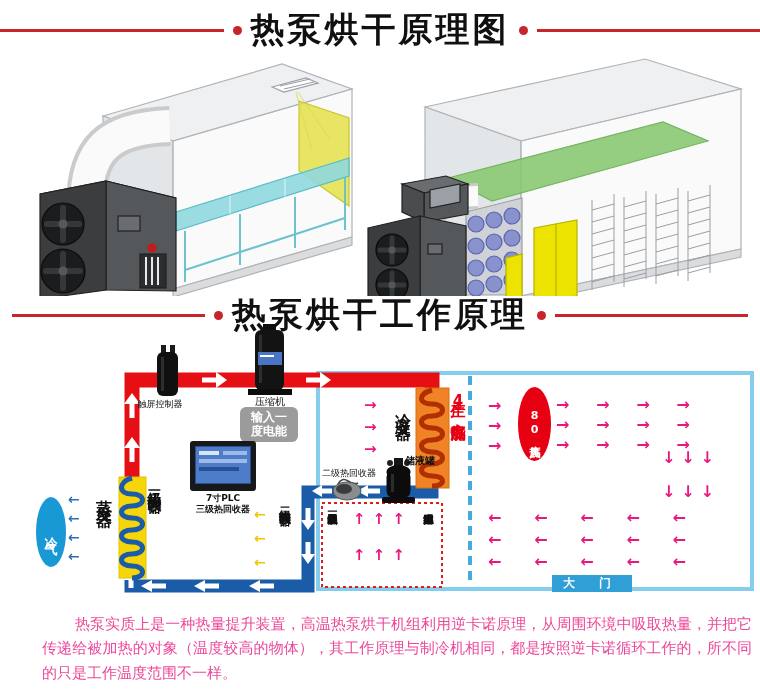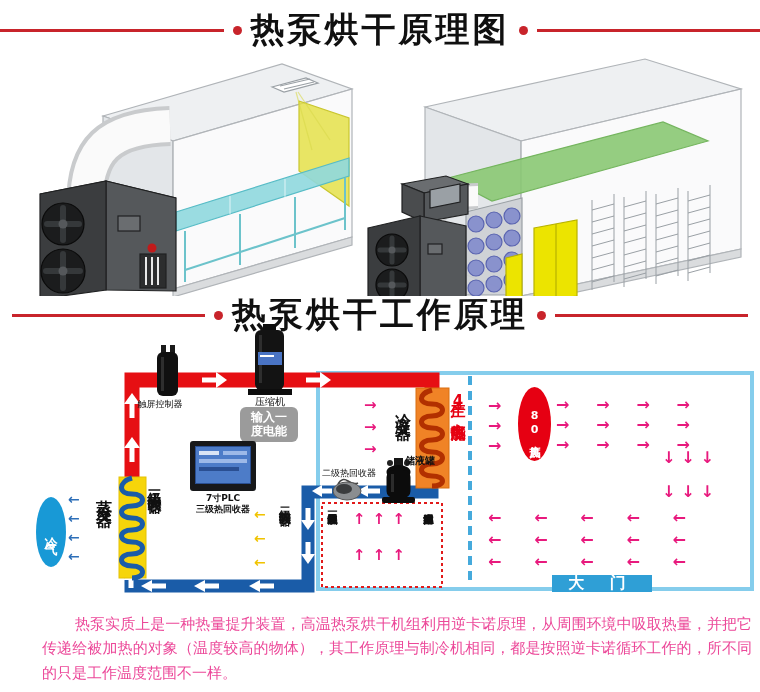--- a/index.html
+++ b/index.html
@@ -23,22 +23,22 @@
   
   .badge{position:absolute;left:240px;top:407px;width:46px;padding:3px 6px;background:#9b9b9b;border-radius:6px;
          color:#fff;font-size:12px;font-weight:bold;line-height:1.2;text-align:center;}
   .plc{position:absolute;left:190px;top:441px;width:66px;height:50px;background:#17181a;border-radius:3px;}
   .plc .scr{position:absolute;left:5px;top:5px;right:5px;bottom:7px;background:#4d7cc8;border:1px solid #2a4f92;}
   .plc .bar{position:absolute;height:4px;background:#9db9e8;}
   .plc-label{position:absolute;left:183px;top:493px;width:80px;text-align:center;font-size:9px;line-height:1.25;color:#111;font-weight:bold;}
   .small-label{position:absolute;text-align:center;font-size:9px;color:#111;}
   .ellipse{position:absolute;border-radius:50%;display:flex;align-items:center;justify-content:center;}
   .vtext-in{writing-mode:vertical-rl;text-orientation:upright;font-weight:bold;line-height:1;color:#fff;}
-  .door{position:absolute;left:552px;top:575px;width:100px;height:17px;background:#2f9fd6;color:#fff;
-        font-size:16px;font-weight:bold;display:flex;align-items:center;justify-content:center;letter-spacing:10px;}
+  .door{position:absolute;left:552px;top:575px;width:80px;height:17px;background:#2f9fd6;color:#fff;
+        font-size:12px;font-weight:bold;display:flex;align-items:center;justify-content:center;letter-spacing:10px;}
   .room-name{position:absolute;left:540px;top:460px;font-size:30px;font-weight:900;letter-spacing:8px;color:#111;white-space:nowrap;}
   .desc{position:absolute;left:26px;top:596px;width:710px;font-size:15px;line-height:1.62;color:#ec4899;
         text-indent:2.2em;text-align:justify;margin:16px;}
   svg{display:block;}
 </style>
 </head>
 <body>
 
 <div class="canvas">
 

